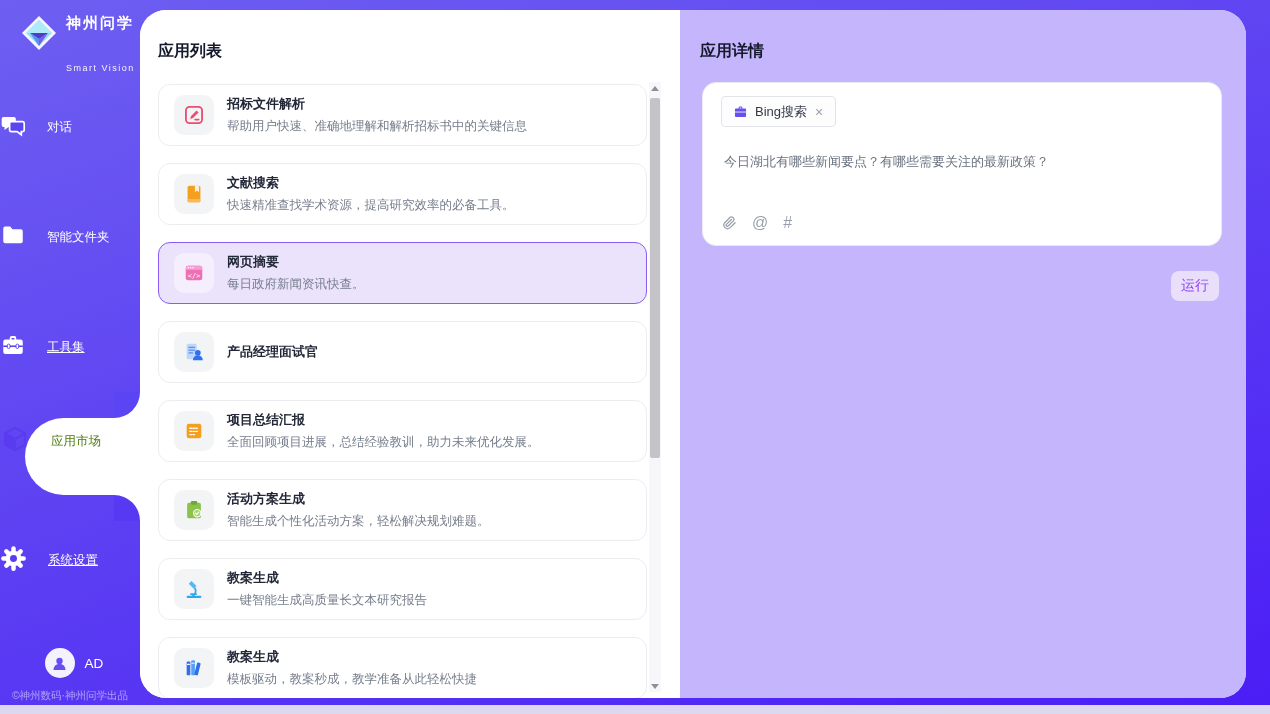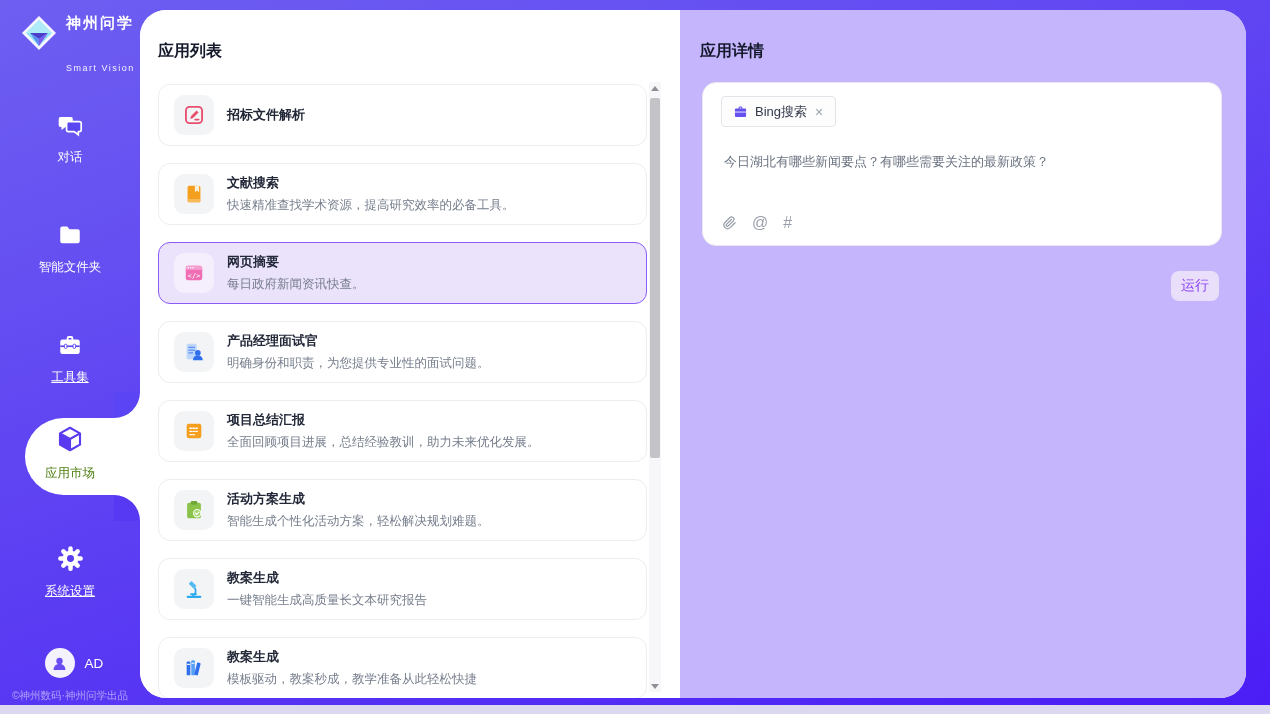--- a/index.html
+++ b/index.html
@@ -10,21 +10,21 @@
     position:relative;
   }
   .bottom-strip { position:absolute; left:0; right:0; bottom:0; height:9px; background:#dbd8f0; }
 
   
   .sidebar { position:absolute; left:0; top:0; width:140px; height:714px; color:#fff; }
   .logo { position:absolute; left:20px; top:14px; display:flex; align-items:flex-start; gap:8px; }
   .logo-gem { width:38px; height:38px; flex:0 0 auto; }
   .logo-text-cn { font-size:15px; font-weight:bold; letter-spacing:2px; line-height:17px; }
   .logo-text-en { font-size:9px; letter-spacing:1.5px; opacity:.92;margin-top:32px; }
-  .nav-item { position:absolute; left:0; width:140px; display:flex; flex-direction:column; align-items:center; gap:7px; cursor:pointer;text-align:right; }
+  .nav-item { position:absolute; left:0; width:140px; display:flex; flex-direction:row; align-items:center; gap:21px; cursor:pointer;text-align:right; }
   .nav-item .nav-label { font-size:12.5px; color:#fff; }
   .nav-item .nav-label.underline { text-decoration:underline; }
   .nav-blob { position:absolute; left:25px; right:0; top:418px; height:77px; background:#fff; border-radius:39px 0 0 39px; }
   .blob-fill { position:absolute; right:0; width:26px; height:26px; background:#fff; }
   .blob-corner { position:absolute; right:0; width:26px; height:26px; }
   .blob-corner.top { top:392px; background:#5b44f3; border-bottom-right-radius:26px; }
   .blob-fill.top { top:392px; }
   .blob-corner.bottom { top:495px; background:#5739f4; border-top-right-radius:26px; }
   .blob-fill.bottom { top:495px; }
   .nav-item.active { z-index:2; }
@@ -165,20 +165,21 @@
             <span style="display:flex">
               <svg width="22" height="22" viewBox="0 0 24 24">
                 <rect x="3.2" y="3.2" width="17.6" height="17.6" rx="4" fill="none" stroke="#e94f6e" stroke-width="2"></rect>
                 <path d="M7.8 16.4l1-3.2 6-6 2.2 2.2-6 6-3.2 1z" fill="#e94f6e"></path>
                 <path d="M13.2 17h4" stroke="#e94f6e" stroke-width="1.8" stroke-linecap="round"></path>
               </svg>
             </span>
           </span>
           <span class="card-text">
             <div class="card-name">招标文件解析</div>
+            <div class="card-desc">帮助用户快速、准确地理解和解析招标书中的关键信息</div>
           </span>
         </div>
         <div class="card">
           <span class="icon-tile">
             <span style="display:flex">
               <svg width="22" height="22" viewBox="0 0 24 24">
                 <rect x="5" y="3" width="14" height="18" rx="2" fill="#f59f1e"></rect>
                 <path d="M13 3h4.5v7l-2.25-1.7L13 10z" fill="#fdf0da"></path>
                 <rect x="5" y="17.5" width="14" height="3.5" rx="1.5" fill="#f8b95a"></rect>
               </svg>
@@ -213,21 +214,20 @@
               <svg width="22" height="22" viewBox="0 0 24 24">
                 <rect x="4" y="3" width="11" height="17" rx="1.8" fill="#bcd7fb"></rect>
                 <path d="M6.5 7h6M6.5 10h6M6.5 13h4" stroke="#5b8def" stroke-width="1.3" stroke-linecap="round"></path>
                 <circle cx="16.2" cy="12.8" r="3.1" fill="#2f6fed"></circle>
                 <path d="M10.8 21a5.4 5.4 0 0 1 10.8 0z" fill="#2f6fed"></path>
               </svg>
             </span>
           </span>
           <span class="card-text">
             <div class="card-name">产品经理面试官</div>
-            <div class="card-desc">明确身份和职责，为您提供专业性的面试问题。</div>
           </span>
         </div>
         <div class="card">
           <span class="icon-tile">
             <span style="display:flex">
               <svg width="22" height="22" viewBox="0 0 24 24">
                 <rect x="4" y="4" width="16" height="16" rx="2.5" fill="#f59f1e"></rect>
                 <path d="M7.5 9h9M7.5 12.5h9M7.5 16h5" stroke="#fff" stroke-width="1.4" stroke-linecap="round" stroke-dasharray="1.7 1.5"></path>
               </svg>
             </span>

